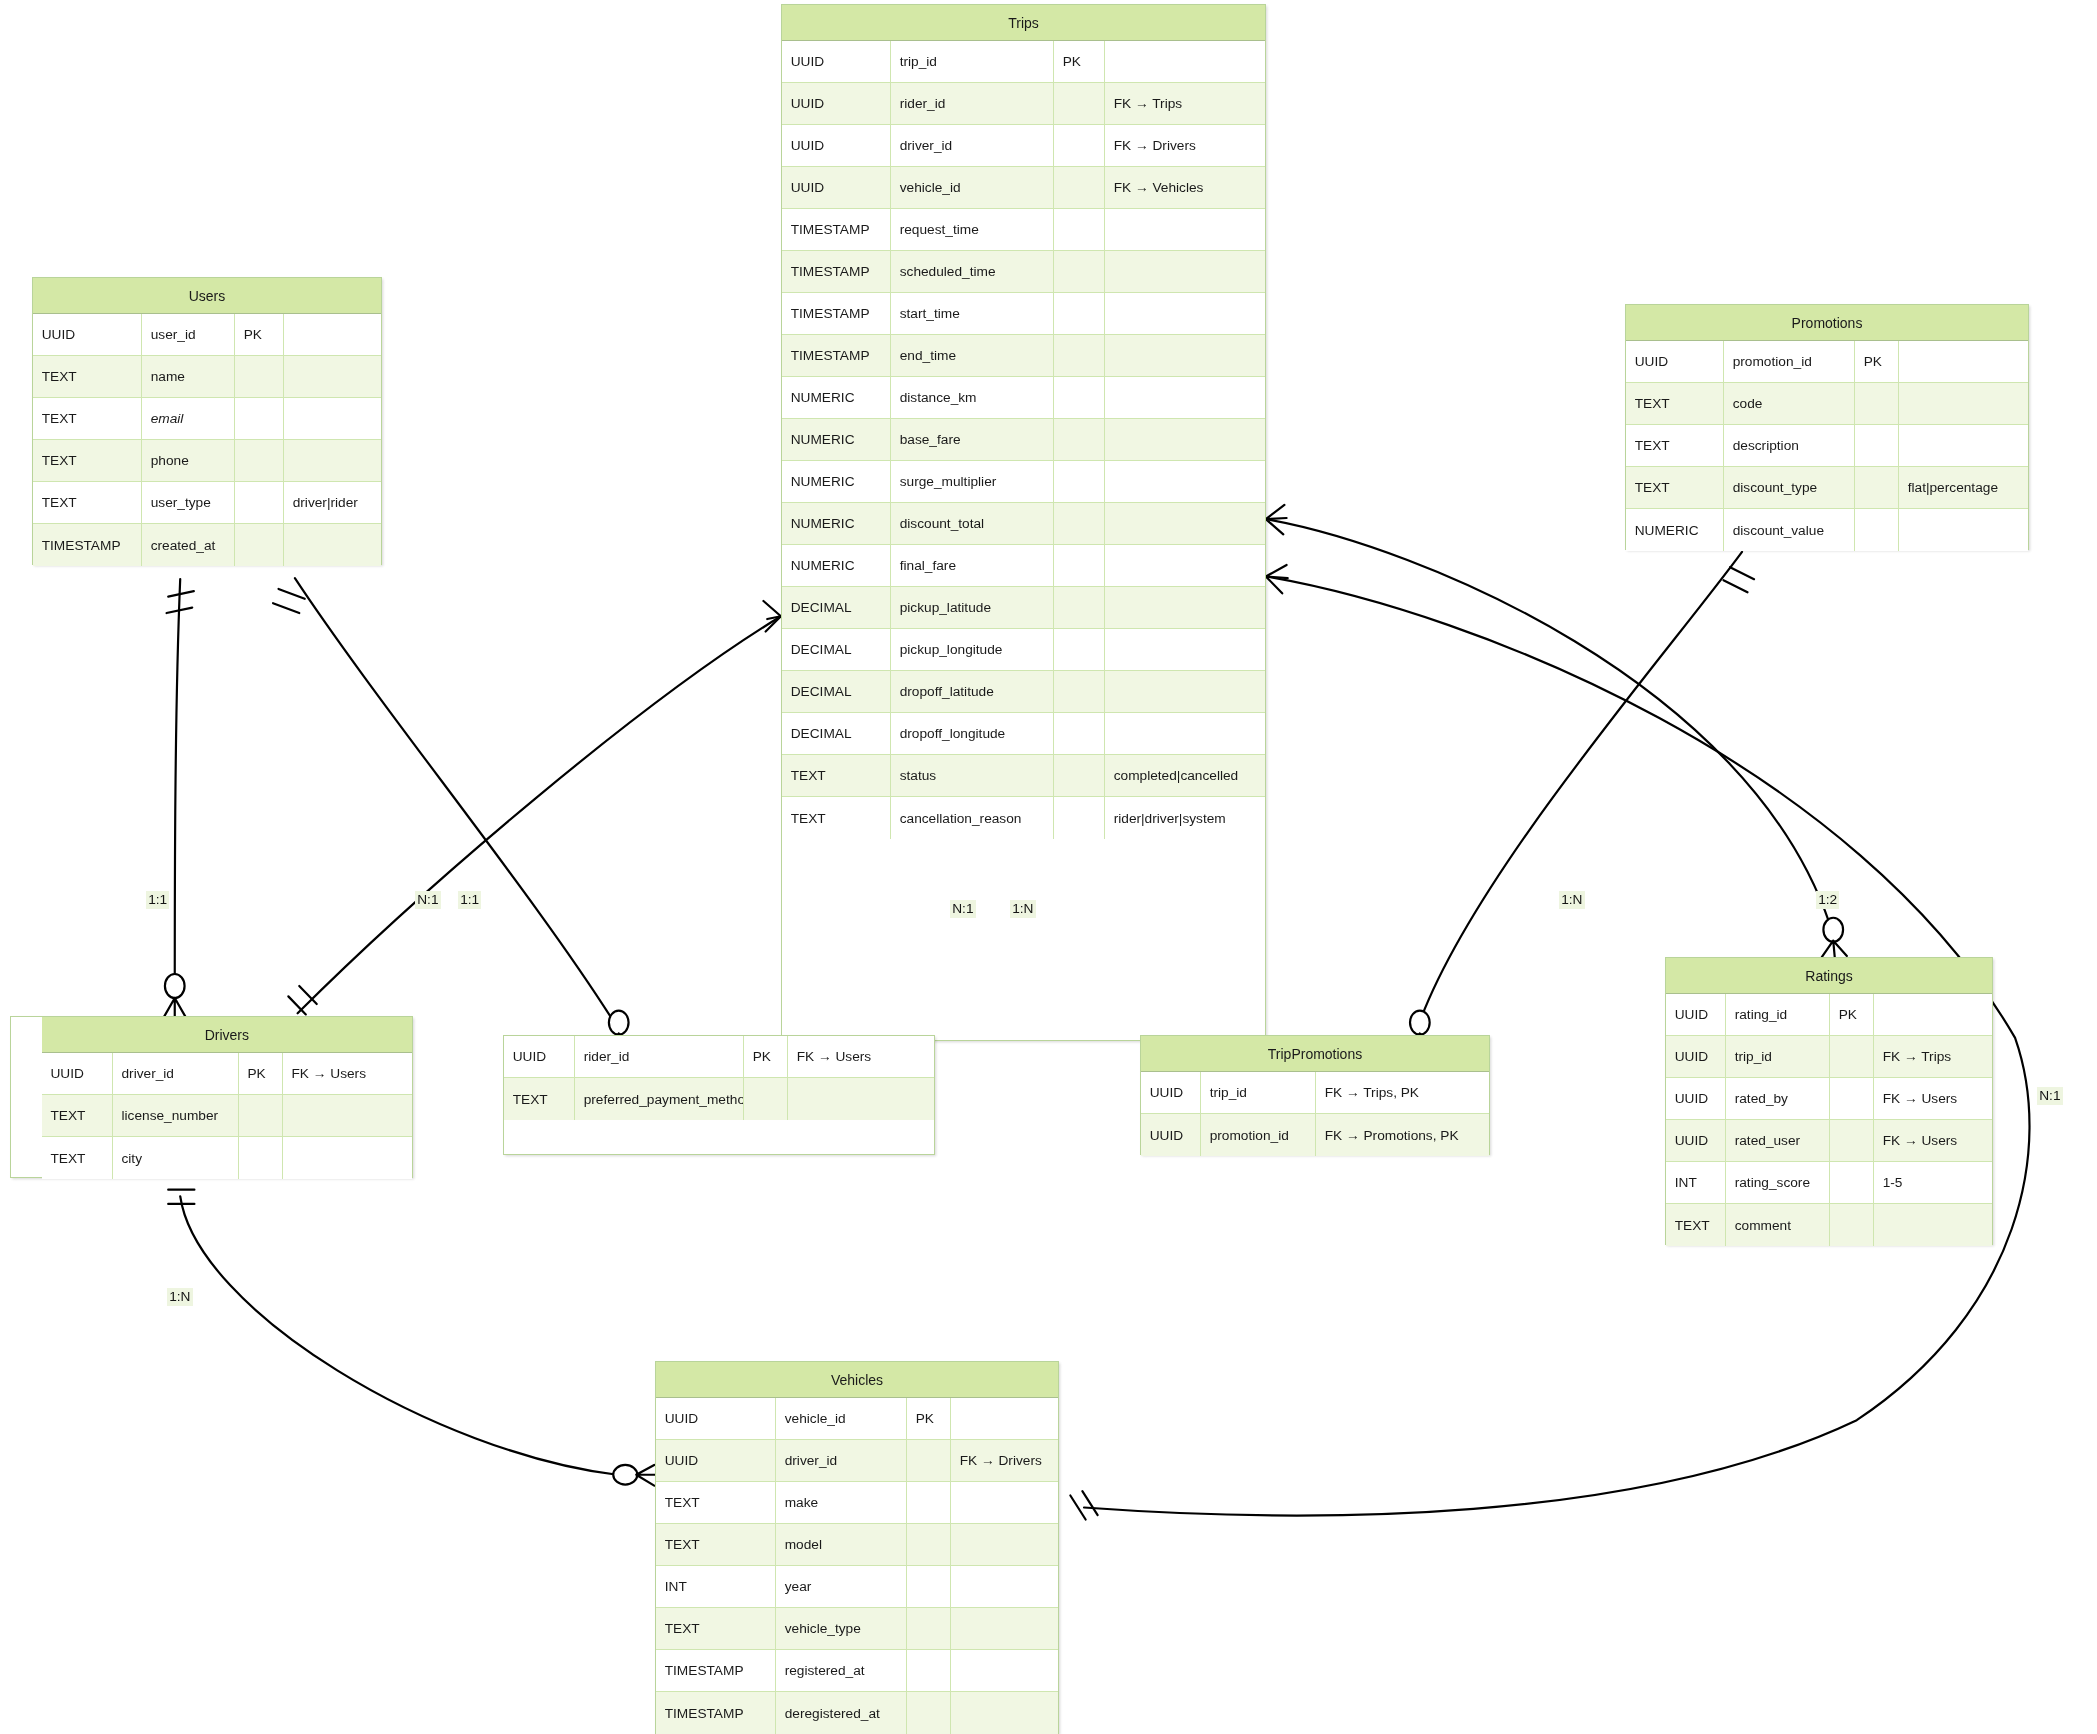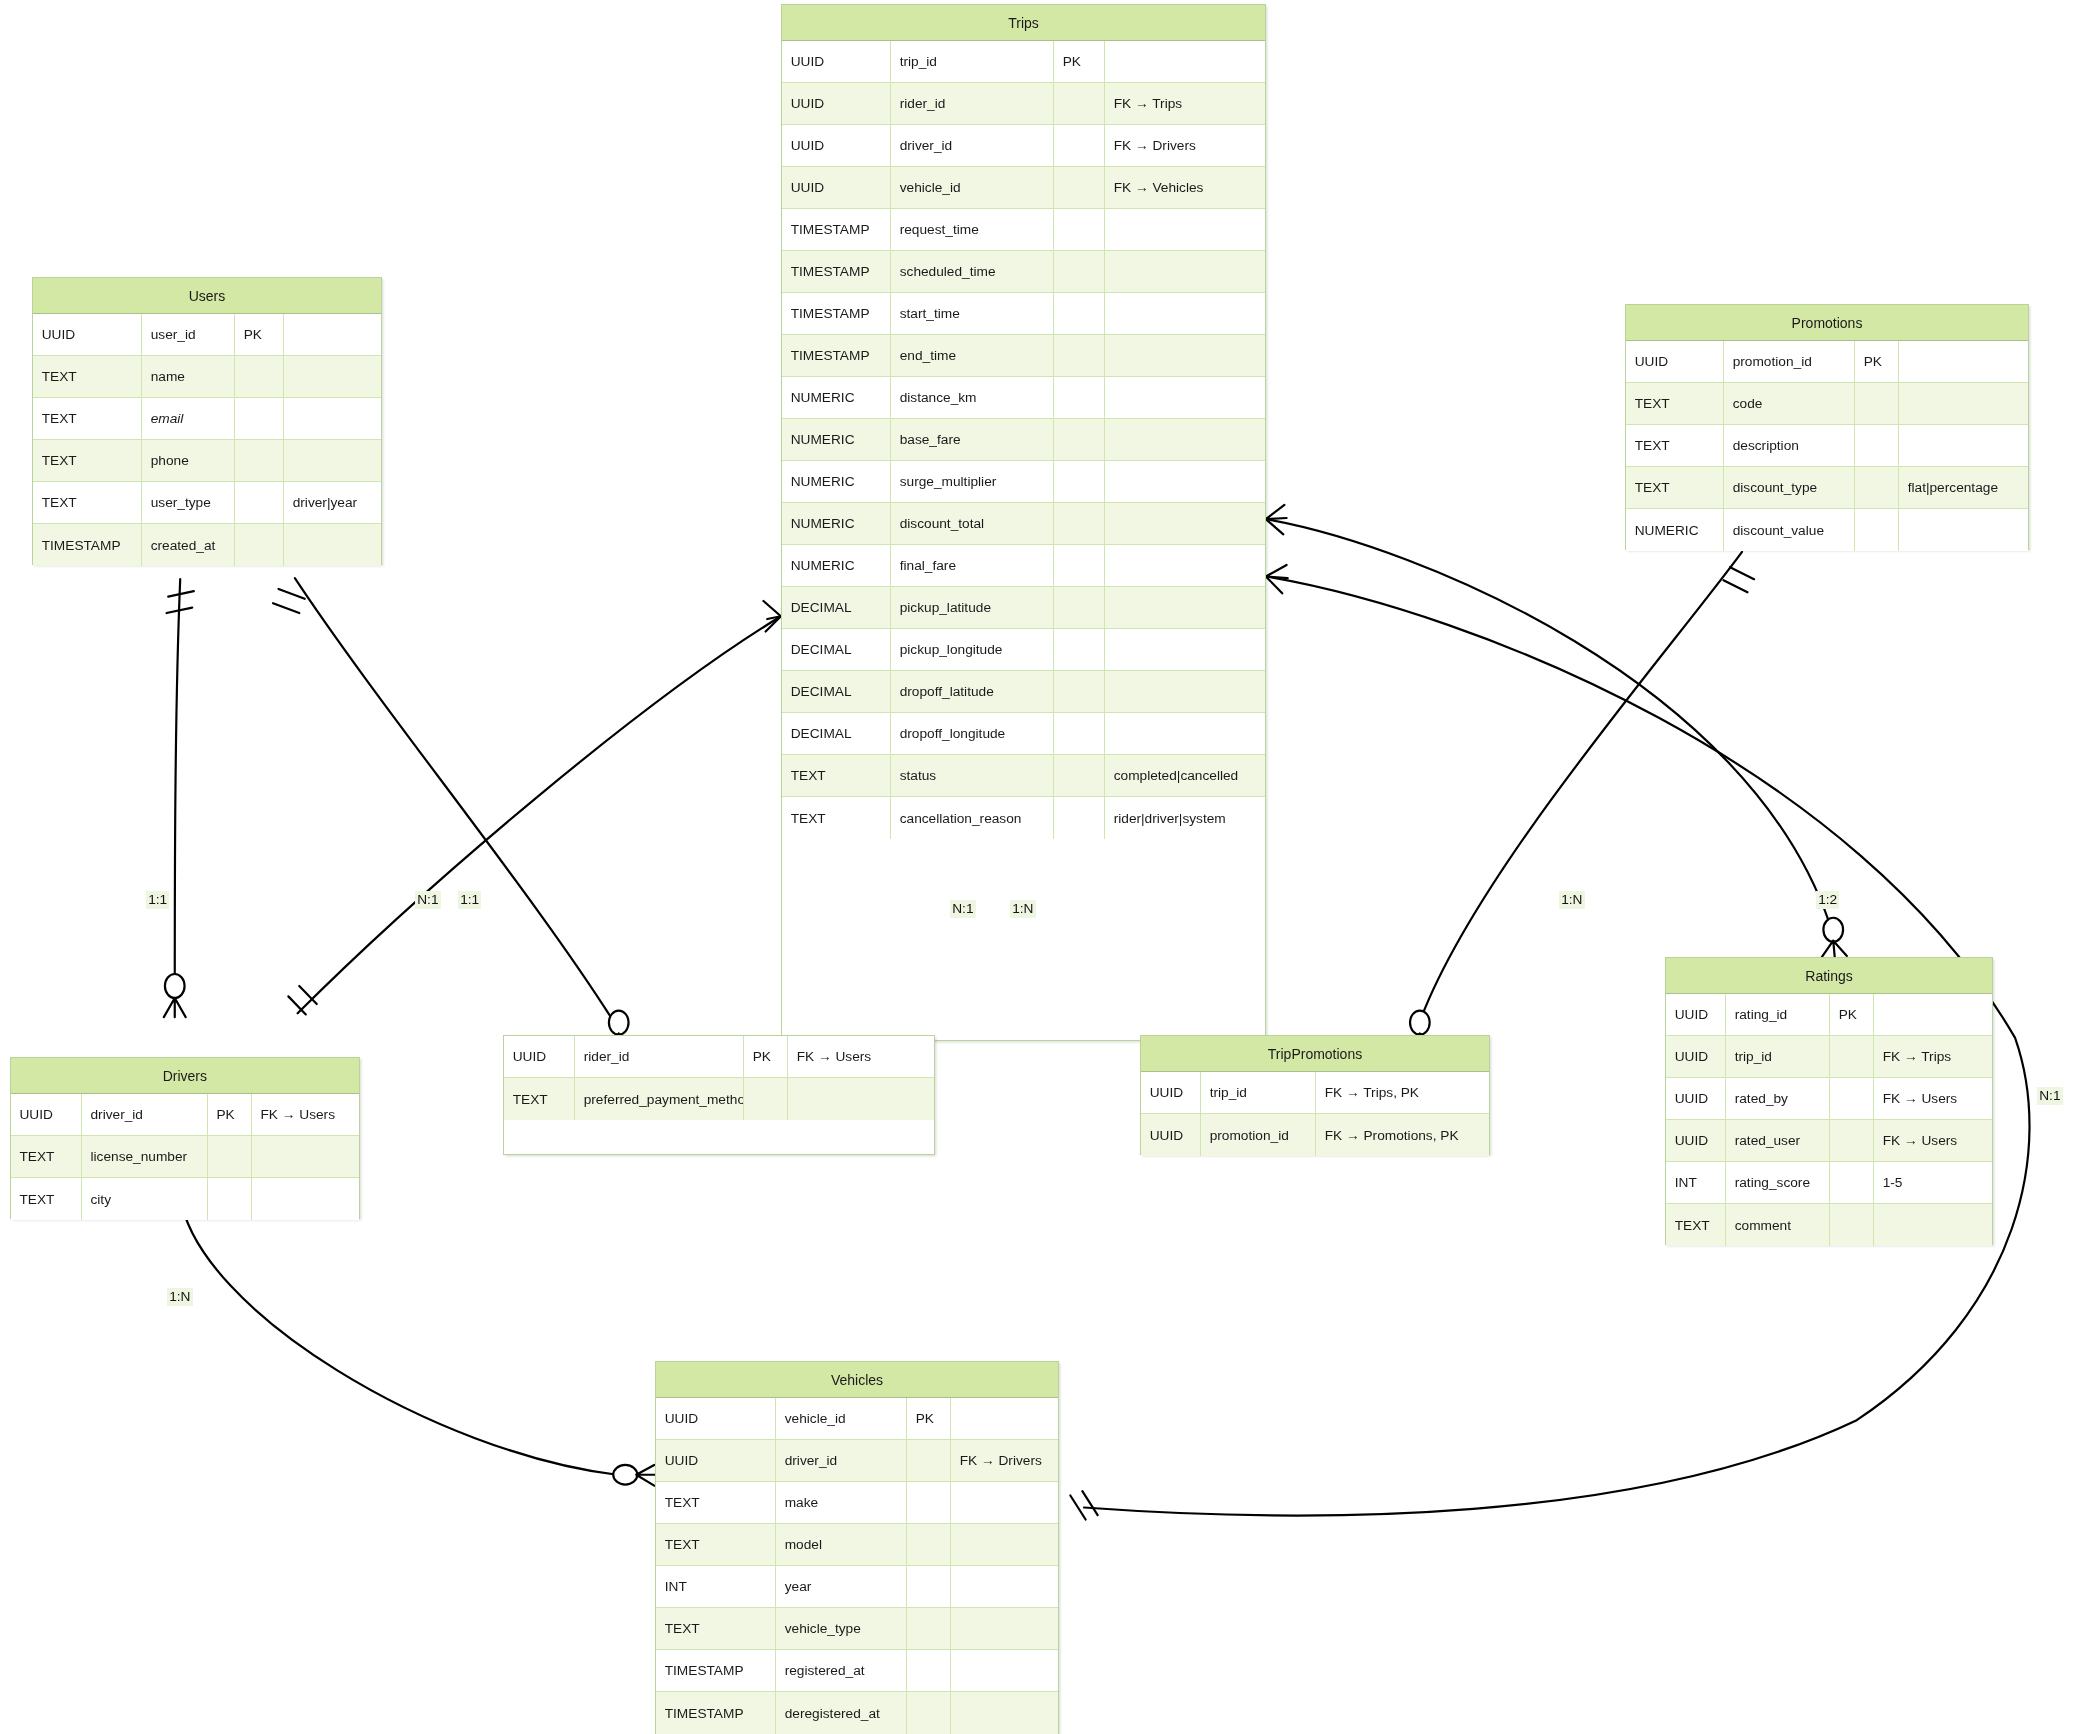--- a/index.html
+++ b/index.html
@@ -255,21 +255,21 @@
         <div class="row alt">
           <div class="cell" style="width: 109px; flex: 0 0 109px;">TEXT</div>
           <div class="cell" style="width: 93px; flex: 0 0 93px;">phone</div>
           <div class="cell" style="width: 49px; flex: 0 0 49px;"></div>
           <div class="cell" style="flex: 1 1 auto;"></div>
         </div>
         <div class="row plain">
           <div class="cell" style="width: 109px; flex: 0 0 109px;">TEXT</div>
           <div class="cell" style="width: 93px; flex: 0 0 93px;">user_type</div>
           <div class="cell" style="width: 49px; flex: 0 0 49px;"></div>
-          <div class="cell" style="flex: 1 1 auto;">driver|year</div>
+          <div class="cell" style="flex: 1 1 auto;">driver|rider</div>
         </div>
         <div class="row alt">
           <div class="cell" style="width: 109px; flex: 0 0 109px;">TIMESTAMP</div>
           <div class="cell" style="width: 93px; flex: 0 0 93px;">created_at</div>
           <div class="cell" style="width: 49px; flex: 0 0 49px;"></div>
           <div class="cell" style="flex: 1 1 auto;"></div>
         </div>
       </div>
       <div class="entity" style="left: 1625px; top: 304px; width: 404px; height: 246px;">
         <div class="entity-title" style="height: 36px;">Promotions</div>
@@ -297,21 +297,21 @@
           <div class="cell" style="width: 44px; flex: 0 0 44px;"></div>
           <div class="cell" style="flex: 1 1 auto;">flat|percentage</div>
         </div>
         <div class="row plain">
           <div class="cell" style="width: 98px; flex: 0 0 98px;">NUMERIC</div>
           <div class="cell" style="width: 131px; flex: 0 0 131px;">discount_value</div>
           <div class="cell" style="width: 44px; flex: 0 0 44px;"></div>
           <div class="cell" style="flex: 1 1 auto;"></div>
         </div>
       </div>
-      <div class="entity" style="left: 9.8px; top: 1057px; width: 350px; height: 162px;">
+      <div class="entity" style="left: 9.8px; top: 1016px; width: 403px; height: 162px; padding-left: 31px;">
         <div class="entity-title" style="height: 36px;">Drivers</div>
         <div class="row plain">
           <div class="cell" style="width: 71px; flex: 0 0 71px;">UUID</div>
           <div class="cell" style="width: 126px; flex: 0 0 126px;">driver_id</div>
           <div class="cell" style="width: 44px; flex: 0 0 44px;">PK</div>
           <div class="cell" style="flex: 1 1 auto;">FK → Users</div>
         </div>
         <div class="row alt">
           <div class="cell" style="width: 71px; flex: 0 0 71px;">TEXT</div>
           <div class="cell" style="width: 126px; flex: 0 0 126px;">license_number</div>

